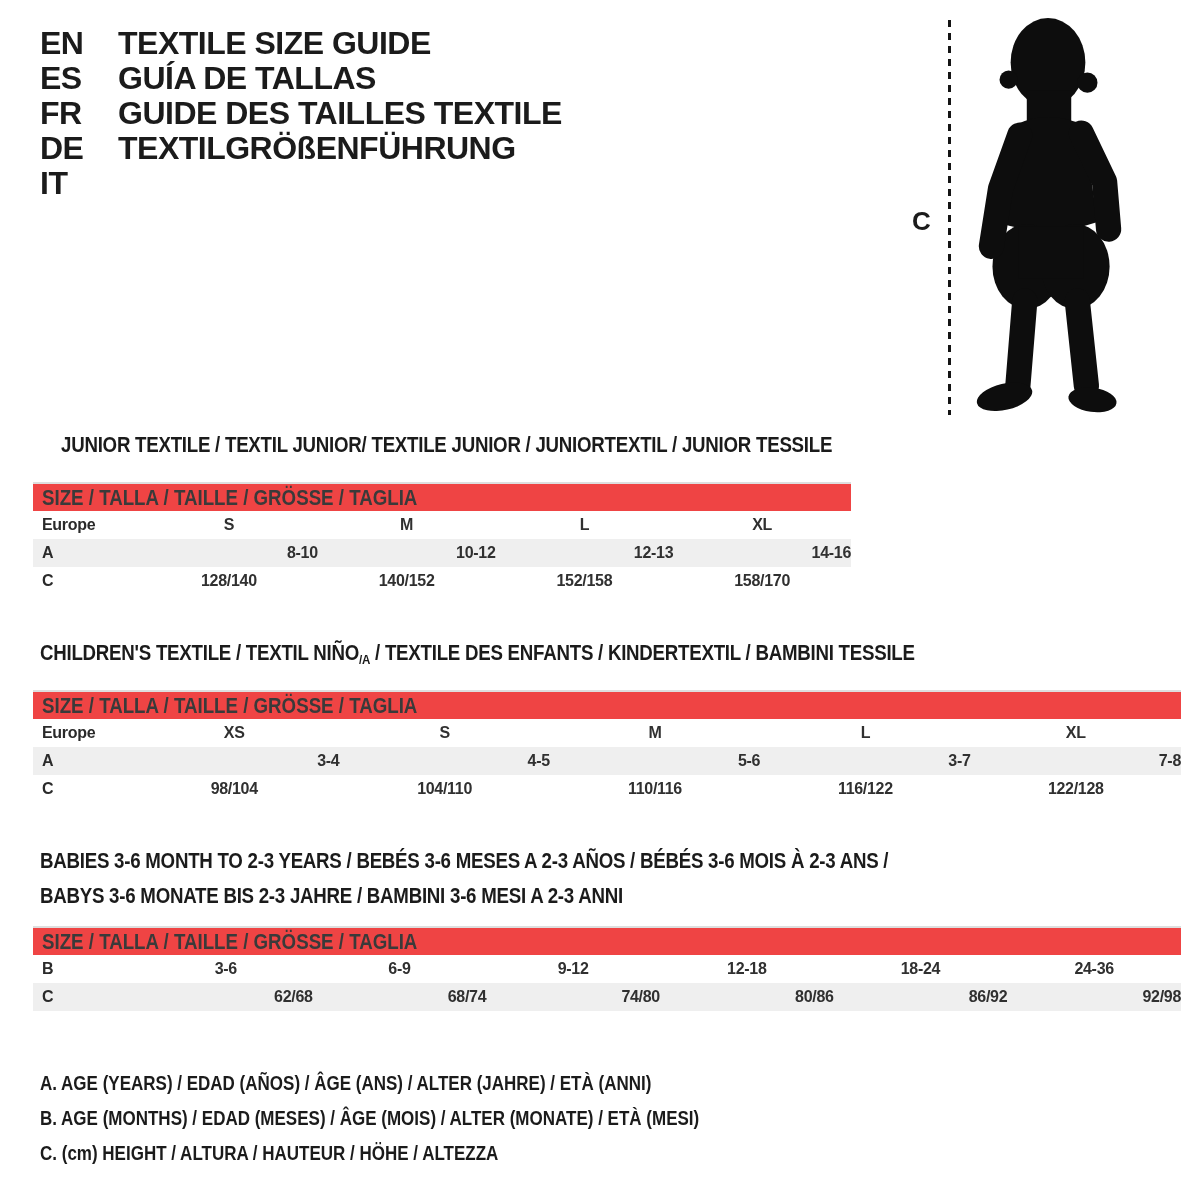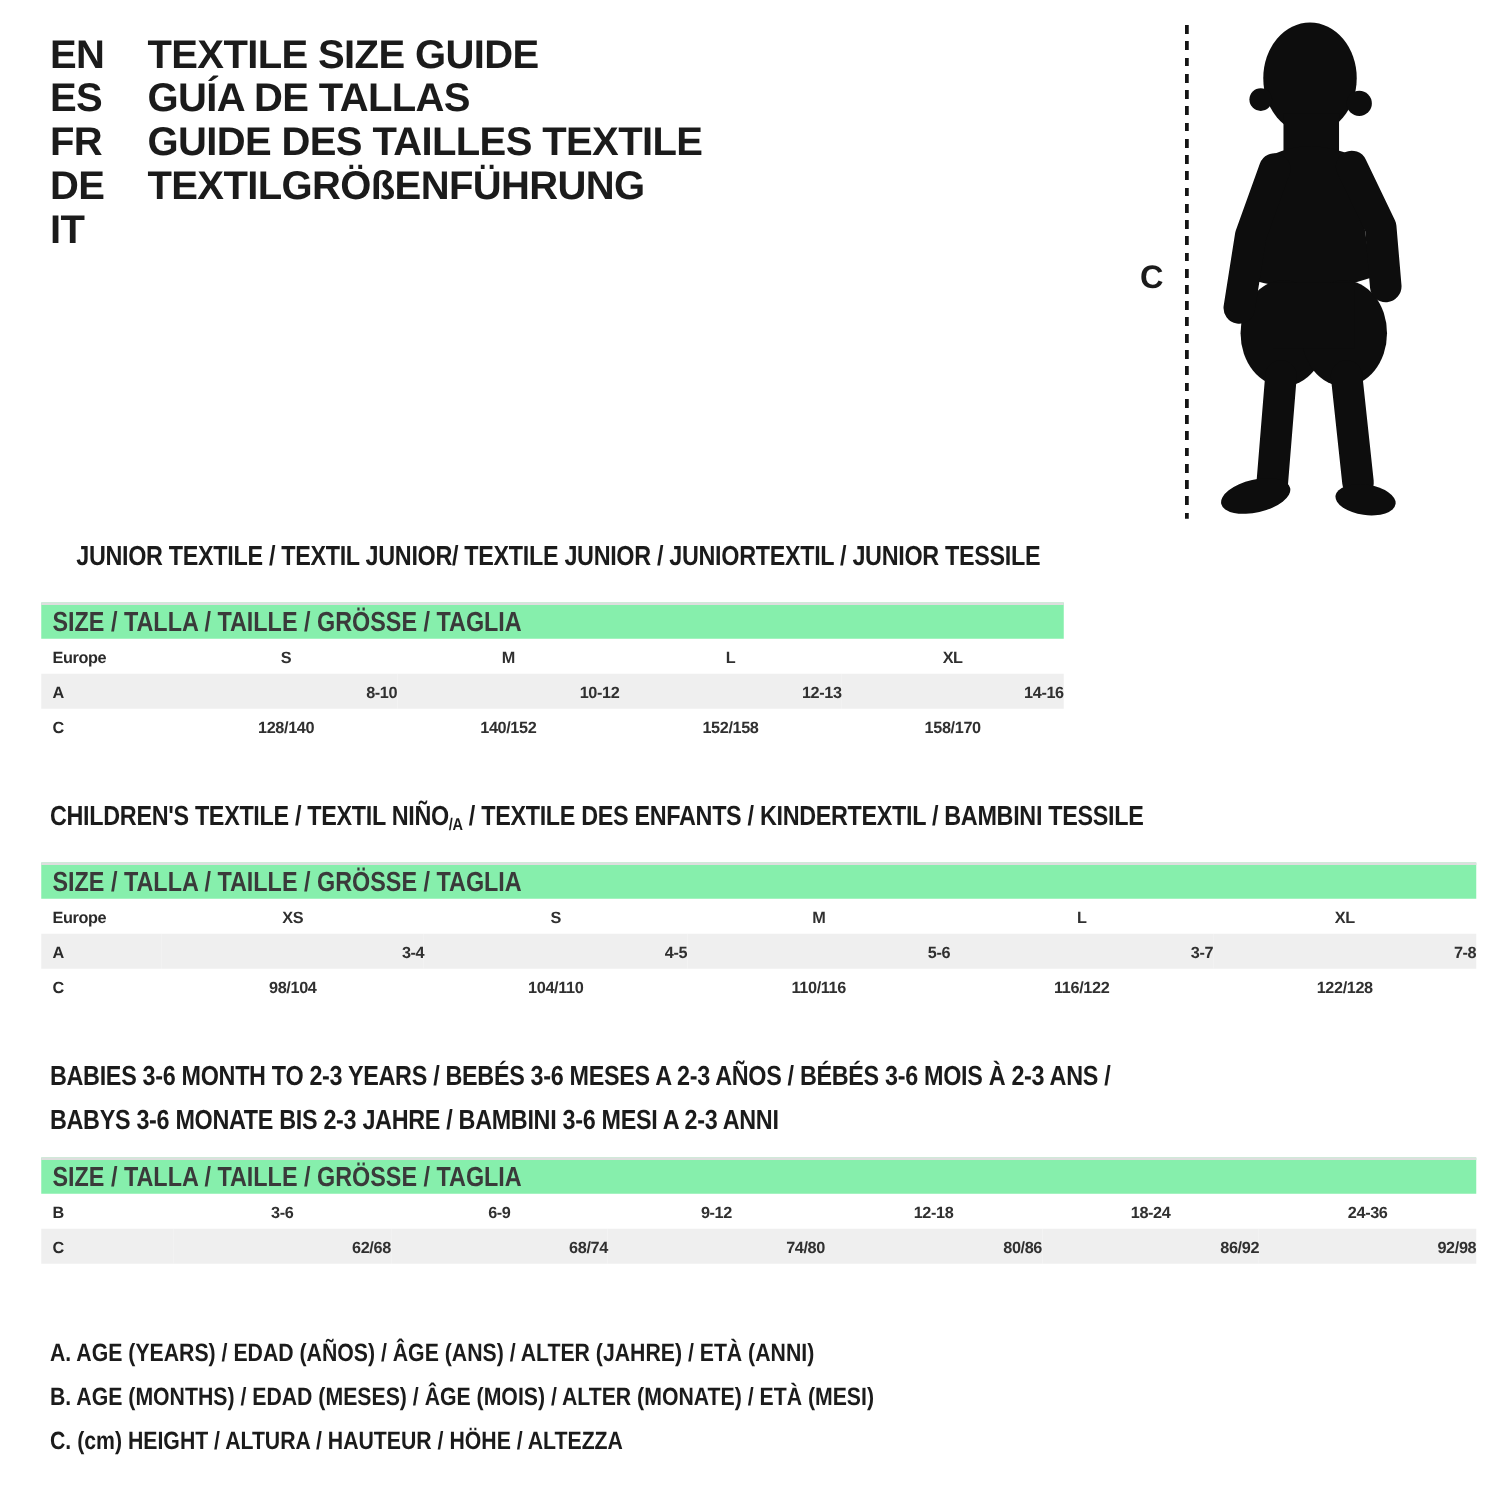--- a/index.html
+++ b/index.html
@@ -36,28 +36,28 @@
   .title-babies   { left: 40px; top: 843px; line-height: 35px; }
   .sub-a { font-size: 0.62em; position: relative; top: 0.28em; }
 
   
   .table-block { left: 33px; }
   .tb-junior   { top: 482px; width: 818px; }
   .tb-children { top: 690px; width: 1148px; }
   .tb-babies   { top: 926px; width: 1148px; }
 
   .size-bar {
-    height: 27px; background: #86efac; border-top: 2px solid #dedede;
+    height: 27px; background: #ef4444; border-top: 2px solid #dedede;
     line-height: 27px; padding-left: 9px;
     font-weight: 700; font-size: 22px; color: #3a3a3a;
   }
   table.size-table { width: 100%; border-collapse: collapse; table-layout: fixed; }
   table.size-table td {
     height: 28px; text-align: center; vertical-align: middle;
-    font-weight: 700; font-size: 13px; color: #303030;
+    font-weight: 700; font-size: 16px; color: #303030;
     letter-spacing: -0.3px; padding: 0;
   }
   table.size-table td.lbl { text-align: left; padding-left: 9px; color: #2a2a2a; }
   tr.shade td { background: #efefef; text-align: right; }
   .tb-junior   col.lblcol { width: 107px; }
   .tb-children col.lblcol { width: 96px; }
   .tb-babies   col.lblcol { width: 106px; }
 
   
   .legend { left: 40px; top: 1066px; line-height: 35px; }

